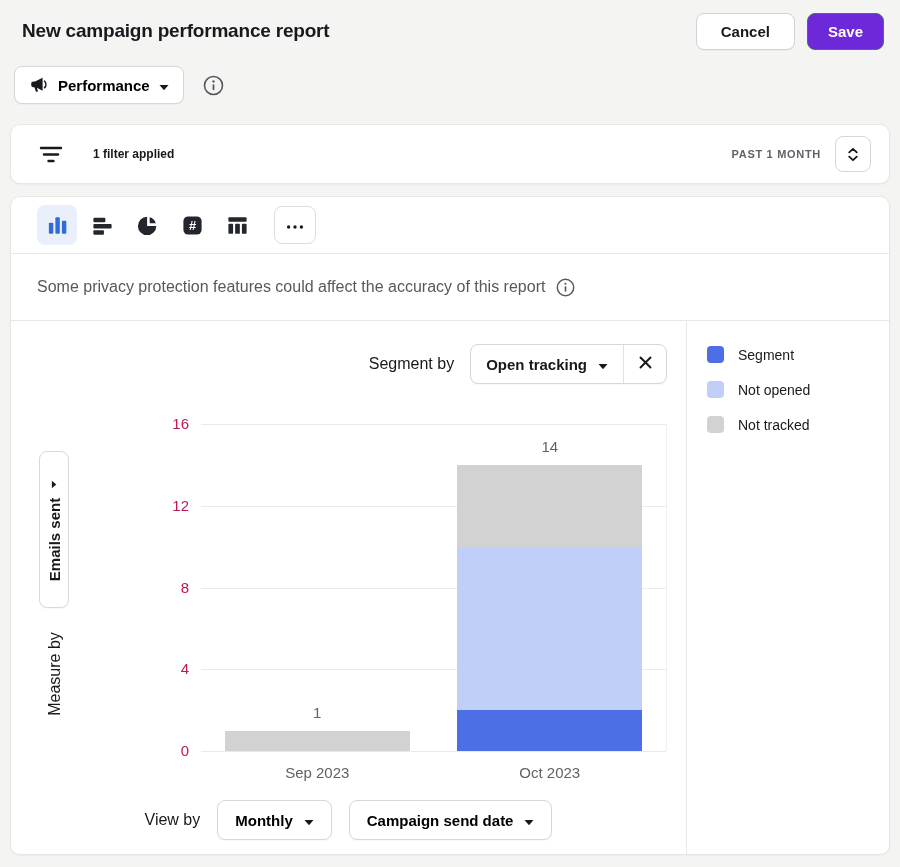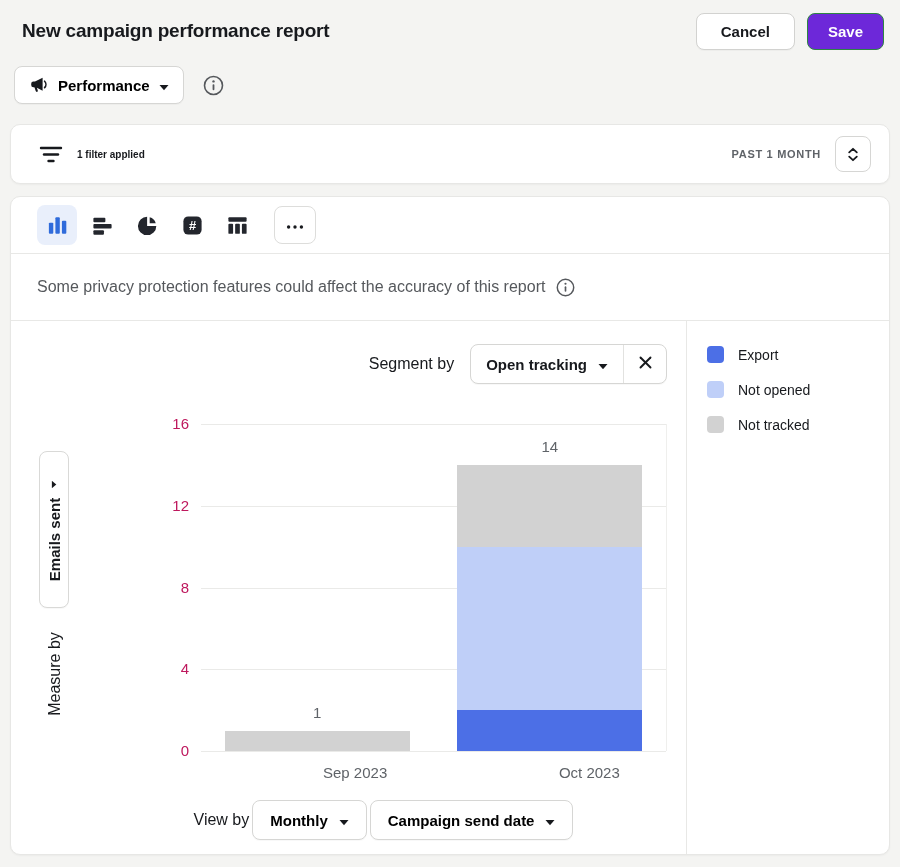--- a/index.html
+++ b/index.html
@@ -14,21 +14,21 @@
   .btn-secondary{background:#fff;border:1px solid #d2d2d0;padding:0 24px;color:#17191d;box-shadow:0 1px 1px rgba(0,0,0,.03);}
   .btn-primary{background:#6d28d9;border:1px solid #2e8544;color:#fff;padding:0 20px;}
 
   
   .type-row{position:absolute;left:14px;top:66px;display:flex;align-items:center;gap:18px;}
   .performance-btn{display:inline-flex;align-items:center;gap:9px;height:38px;padding:0 14px;background:#fff;border:1px solid #d6d6d4;border-radius:8px;font-size:15px;font-weight:700;box-shadow:0 1px 1px rgba(0,0,0,.03);cursor:pointer;}
   .chev{display:inline-block;}
 
   
   .filter-card{position:absolute;left:10px;right:10px;top:124px;height:60px;background:#fff;border:1px solid #e7e7e5;border-radius:10px;box-shadow:0 1px 2px rgba(0,0,0,.04);display:flex;align-items:center;padding:0 18px 0 28px;box-sizing:border-box;}
-  .filter-label{margin-left:14px;font-size:10px;font-weight:700;}
+  .filter-label{margin-left:30px;font-size:12px;font-weight:700;}
   .filter-right{margin-left:auto;display:flex;align-items:center;gap:14px;}
   .period-label{font-size:11px;font-weight:600;letter-spacing:.7px;color:#5f6368;}
   .sort-btn{width:36px;height:36px;border:1px solid #d6d6d4;border-radius:8px;background:#fff;display:grid;place-items:center;cursor:pointer;}
 
   
   .main-card{position:absolute;left:10px;right:10px;top:196px;height:659px;background:#fff;border:1px solid #e7e7e5;border-radius:10px;box-shadow:0 1px 2px rgba(0,0,0,.04);box-sizing:border-box;overflow:hidden;}
   .toolbar{height:56px;display:flex;align-items:center;padding:0 24px 0 26px;}
   .icon-box{width:40px;height:40px;border-radius:8px;display:grid;place-items:center;margin-right:5px;cursor:pointer;}
   .icon-box.selected{background:#e9effb;}
   .export-btn{margin-left:auto;display:inline-flex;align-items:center;gap:12px;height:38px;padding:0 17px;border:1px solid #dddddb;border-radius:8px;background:#fff;font-size:15px;font-weight:700;color:#a3a8ae;cursor:pointer;}
@@ -54,23 +54,23 @@
   .emails-sent-inner{position:absolute;left:0;top:0;width:157px;height:28px;transform-origin:0 0;transform:rotate(-90deg) translate(-157px,0);display:flex;align-items:center;justify-content:center;gap:9px;font-size:15px;font-weight:700;color:#17191d;}
   .measure-by{position:absolute;left:31px;top:298px;width:26px;height:110px;}
   .measure-by-inner{position:absolute;left:0;top:0;width:110px;height:26px;transform-origin:0 0;transform:rotate(-90deg) translate(-110px,0);display:flex;align-items:center;justify-content:center;font-size:16px;color:#17191d;}
 
   .chart-plot-layer{position:absolute;inset:0;}
   .gridline{position:absolute;height:1px;background:#eaeae8;}
   .plot-right-border{position:absolute;width:1px;background:#efefed;}
   .ytick{position:absolute;width:50px;text-align:right;font-size:15px;color:#be185d;}
   .bar-seg{position:absolute;}
   .bar-total{position:absolute;width:120px;text-align:center;font-size:15px;color:#5f6368;}
-  .xtick{position:absolute;width:140px;text-align:right;font-size:15px;color:#5f6368;}
-
-  .viewby-row{position:absolute;left:0;bottom:15px;width:100%;display:flex;justify-content:center;align-items:center;gap:3px;padding-left:35px;}
+  .xtick{position:absolute;width:140px;text-align:center;font-size:15px;color:#5f6368;}
+
+  .viewby-row{position:absolute;left:0;bottom:15px;width:100%;display:flex;justify-content:center;align-items:center;gap:17px;}
   .viewby-label{font-size:16px;color:#17191d;}
   .dd-btn{display:inline-flex;align-items:center;gap:11px;height:40px;padding:0 17px;background:#fff;border:1px solid #d6d6d4;border-radius:8px;font-size:15px;font-weight:700;box-shadow:0 1px 1px rgba(0,0,0,.03);cursor:pointer;}
 </style>
 </head>
 <body>
 
 <div class="page">
 
   <div class="header-row">
     <div class="page-title">New campaign performance report</div>
@@ -291,21 +291,21 @@
                   <path d="M0.5 1 h9 L5 6.2 Z" fill="#17191d"></path>
                 </svg>
             </span>
           </button>
         </div>
       </div>
 
       <div class="legend-panel">
         <div class="legend-item">
           <span class="legend-chip" style="background: rgb(76, 111, 230);"></span>
-          <span class="legend-label">Export</span>
+          <span class="legend-label">Segment</span>
         </div>
         <div class="legend-item">
           <span class="legend-chip" style="background: rgb(191, 207, 248);"></span>
           <span class="legend-label">Not opened</span>
         </div>
         <div class="legend-item">
           <span class="legend-chip" style="background: rgb(210, 210, 210);"></span>
           <span class="legend-label">Not tracked</span>
         </div>
       </div>

